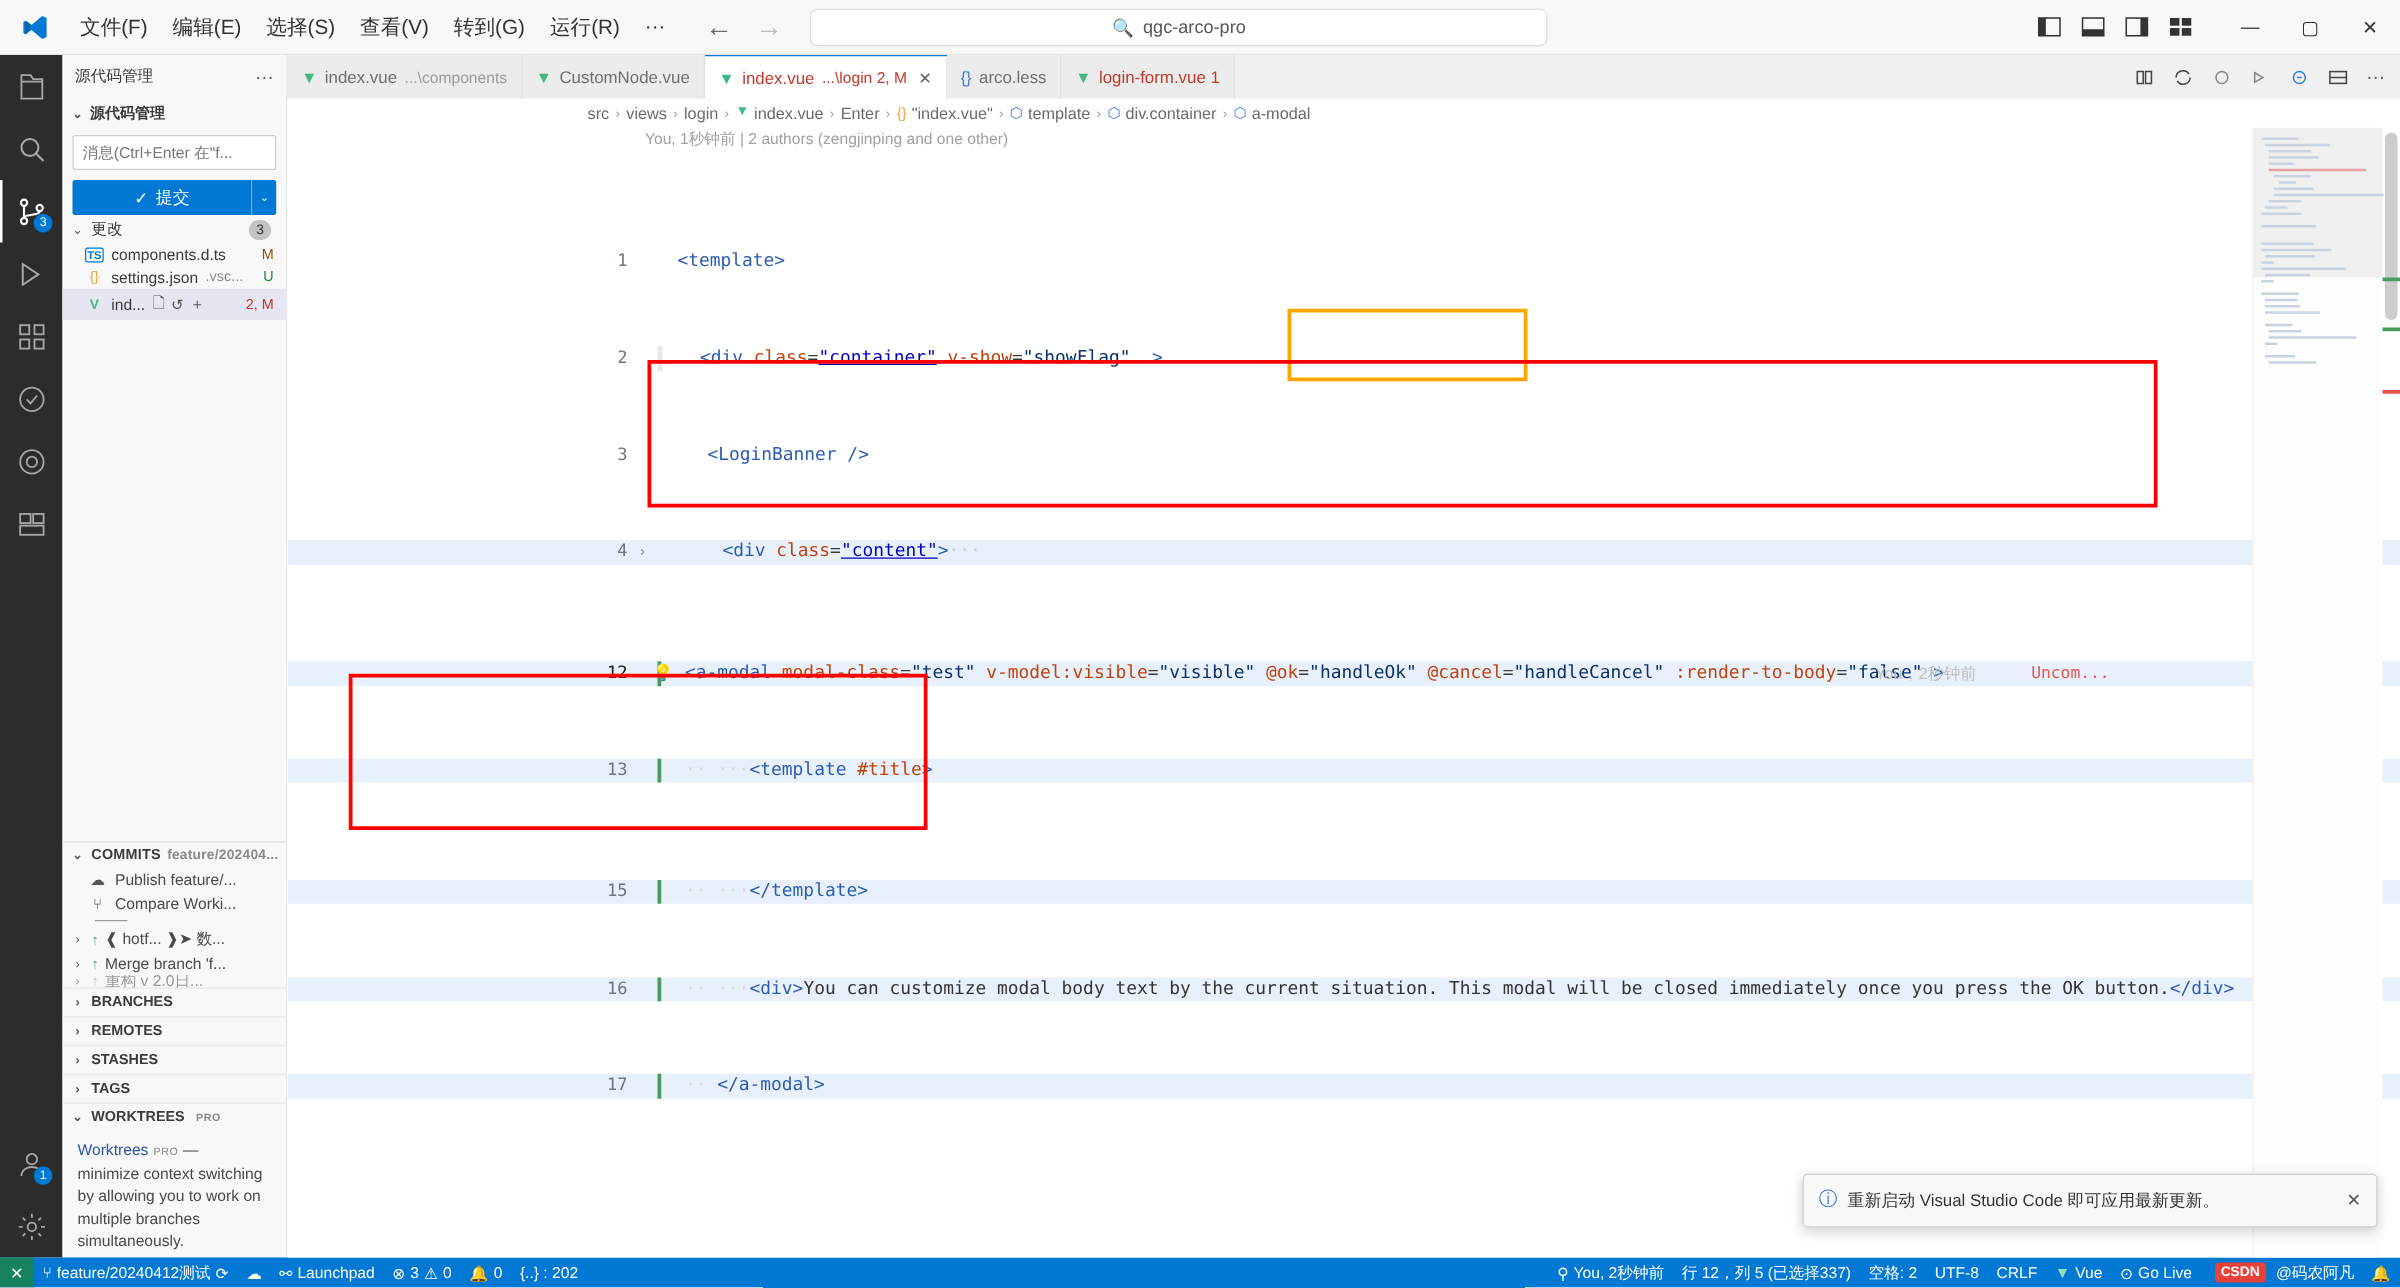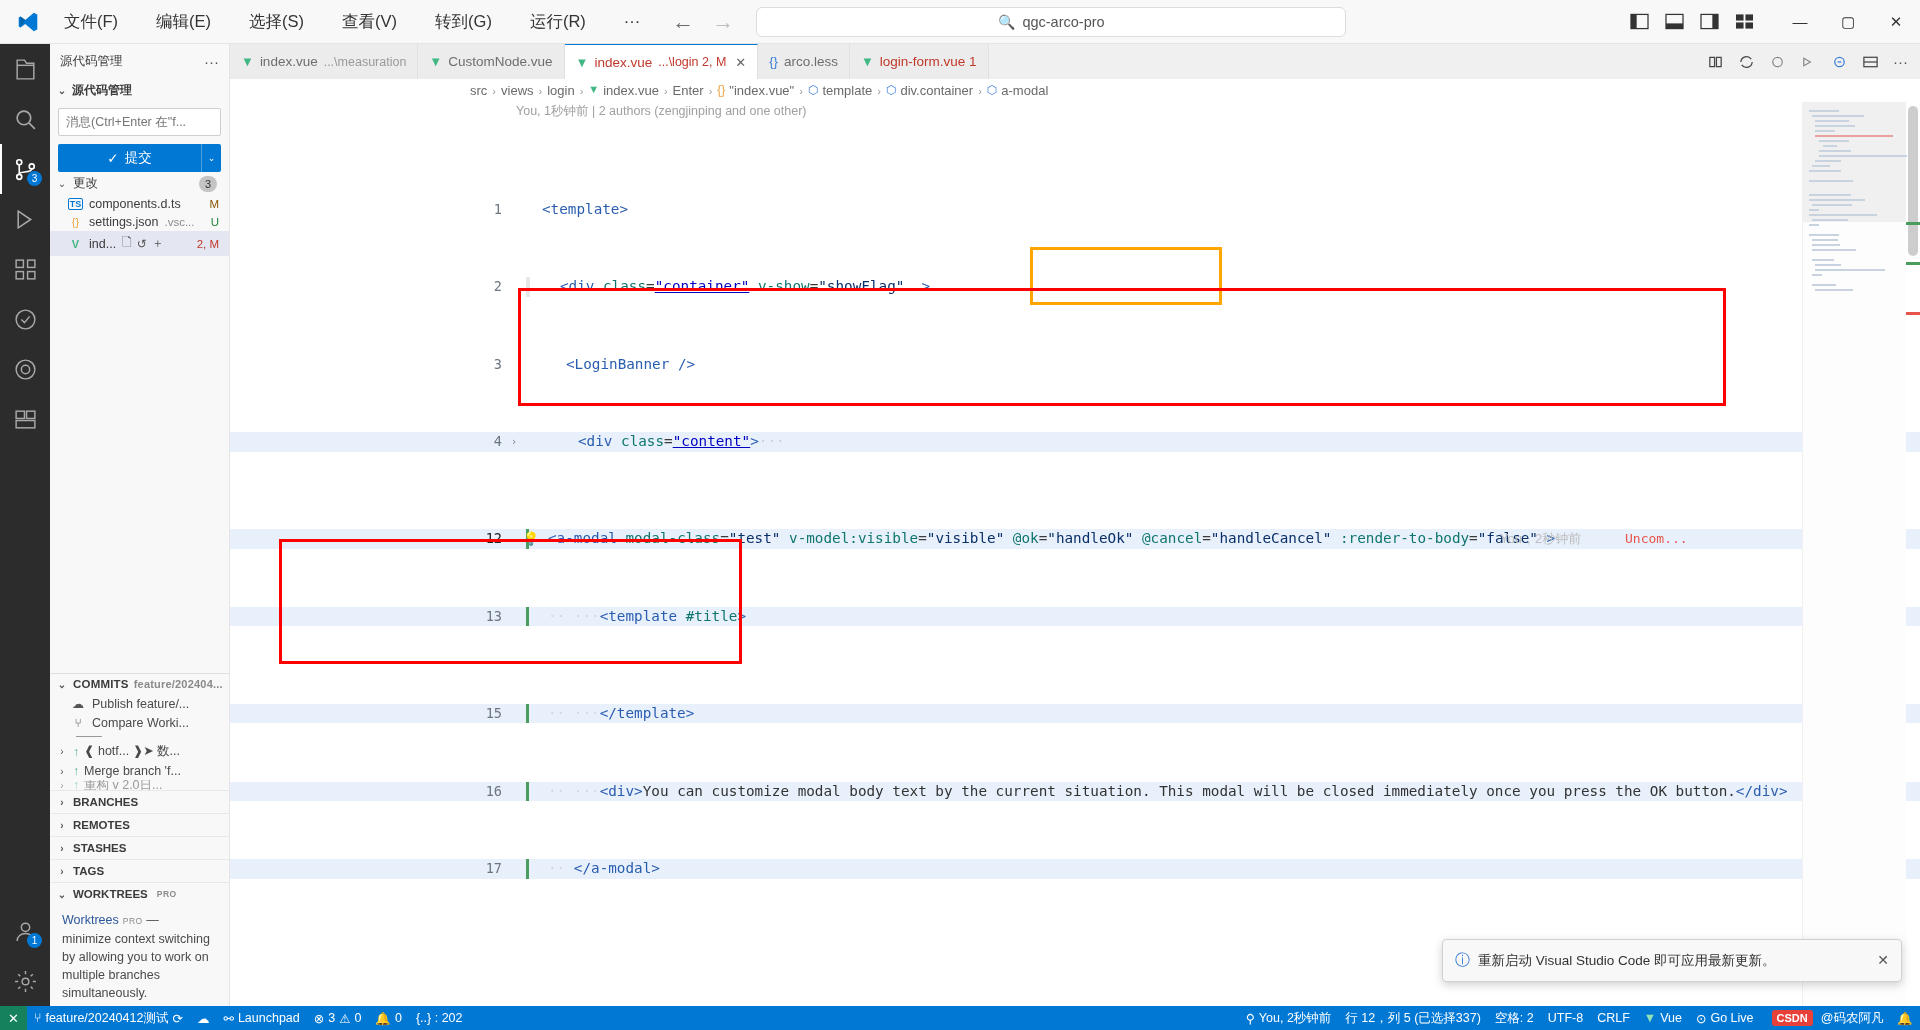--- a/index.html
+++ b/index.html
@@ -11,21 +11,21 @@
   }
   .app { width: 1920px; height: 1030px; display: flex; flex-direction: column; position: relative; }
 
   
   .titlebar {
     height: 44px; background: #f8f8f8; display: flex; align-items: center;
     border-bottom: 1px solid #e5e5e5; flex: none; padding-left: 10px;
   }
   .vscode-logo { width: 36px; display: flex; align-items: center; justify-content: center; }
   .vscode-logo svg { width: 22px; height: 22px; }
-  .menubar { display: flex; align-items: center; gap: 18px; margin-left: 8px; }
+  .menubar { display: flex; align-items: center; gap: 0; margin-left: 8px; }
   .menu-item {
     font-size: 16.5px; padding: 4px 10px; border-radius: 4px; cursor: default;
     color: #333; white-space: nowrap;
   }
   .nav-arrows { display: flex; align-items: center; gap: 18px; margin-left: 22px; }
   .nav-arrow { font-size: 22px; color: #6b6b6b; line-height: 1; }
   .nav-arrow.dim { color: #bdbdbd; }
   .searchbox {
     margin-left: 22px; width: 590px; height: 30px; background: #ffffff;
     border: 1px solid #dcdcdc; border-radius: 6px; display: flex;
@@ -200,21 +200,21 @@
   }
   .gutter-mark { position: absolute; left: 296px; width: 3px; top: 0; bottom: 0; }
   .gm-green { background: #4a9c5f; }
   .gm-yellow { background: #fdf6d3; width: 10px; left: 296px; }
   .bulb { position: absolute; left: 293px; color: #e8b339; font-size: 13px; }
   .txt { position: absolute; left: 312px; }
   .ind { color: #d7d7d7; }
 
   
   .t-tag { color: #2a5db0; }
-  .t-attr { color: #0f766e; text-align: right; }
+  .t-attr { color: #c2410c; text-align: right; }
   .t-str { color: #0a3069; }
   .t-plain { color: #333; }
   .t-link { color: #0000c0; text-decoration: underline; }
   .t-dot { color: #cfcfcf; }
 
   
   .anno { position: absolute; pointer-events: none; }
   .anno.red { border: 3px solid #ff0000; }
   .anno.orange { border: 3px solid #ffa500; }
 
@@ -507,21 +507,21 @@
       </div>
       <div class="sb-scrollthumb" style="top:700px;height:60px"></div>
     </div>
 
     <div class="editor-area">
 
       <div class="tabbar">
         <div class="tab">
           <span class="tab-icon" style="color:#41b883">▼</span>
           <span class="tab-label">index.vue</span>
-          <span class="tab-path">...\measuration</span>
+          <span class="tab-path">...\components</span>
         </div>
         <div class="tab">
           <span class="tab-icon" style="color:#41b883">▼</span>
           <span class="tab-label">CustomNode.vue</span>
         </div>
         <div class="tab active">
           <span class="tab-icon" style="color:#41b883">▼</span>
           <span class="tab-label">index.vue</span>
           <span class="tab-path">...\login 2, M</span>
           <span class="tab-close">✕</span>

